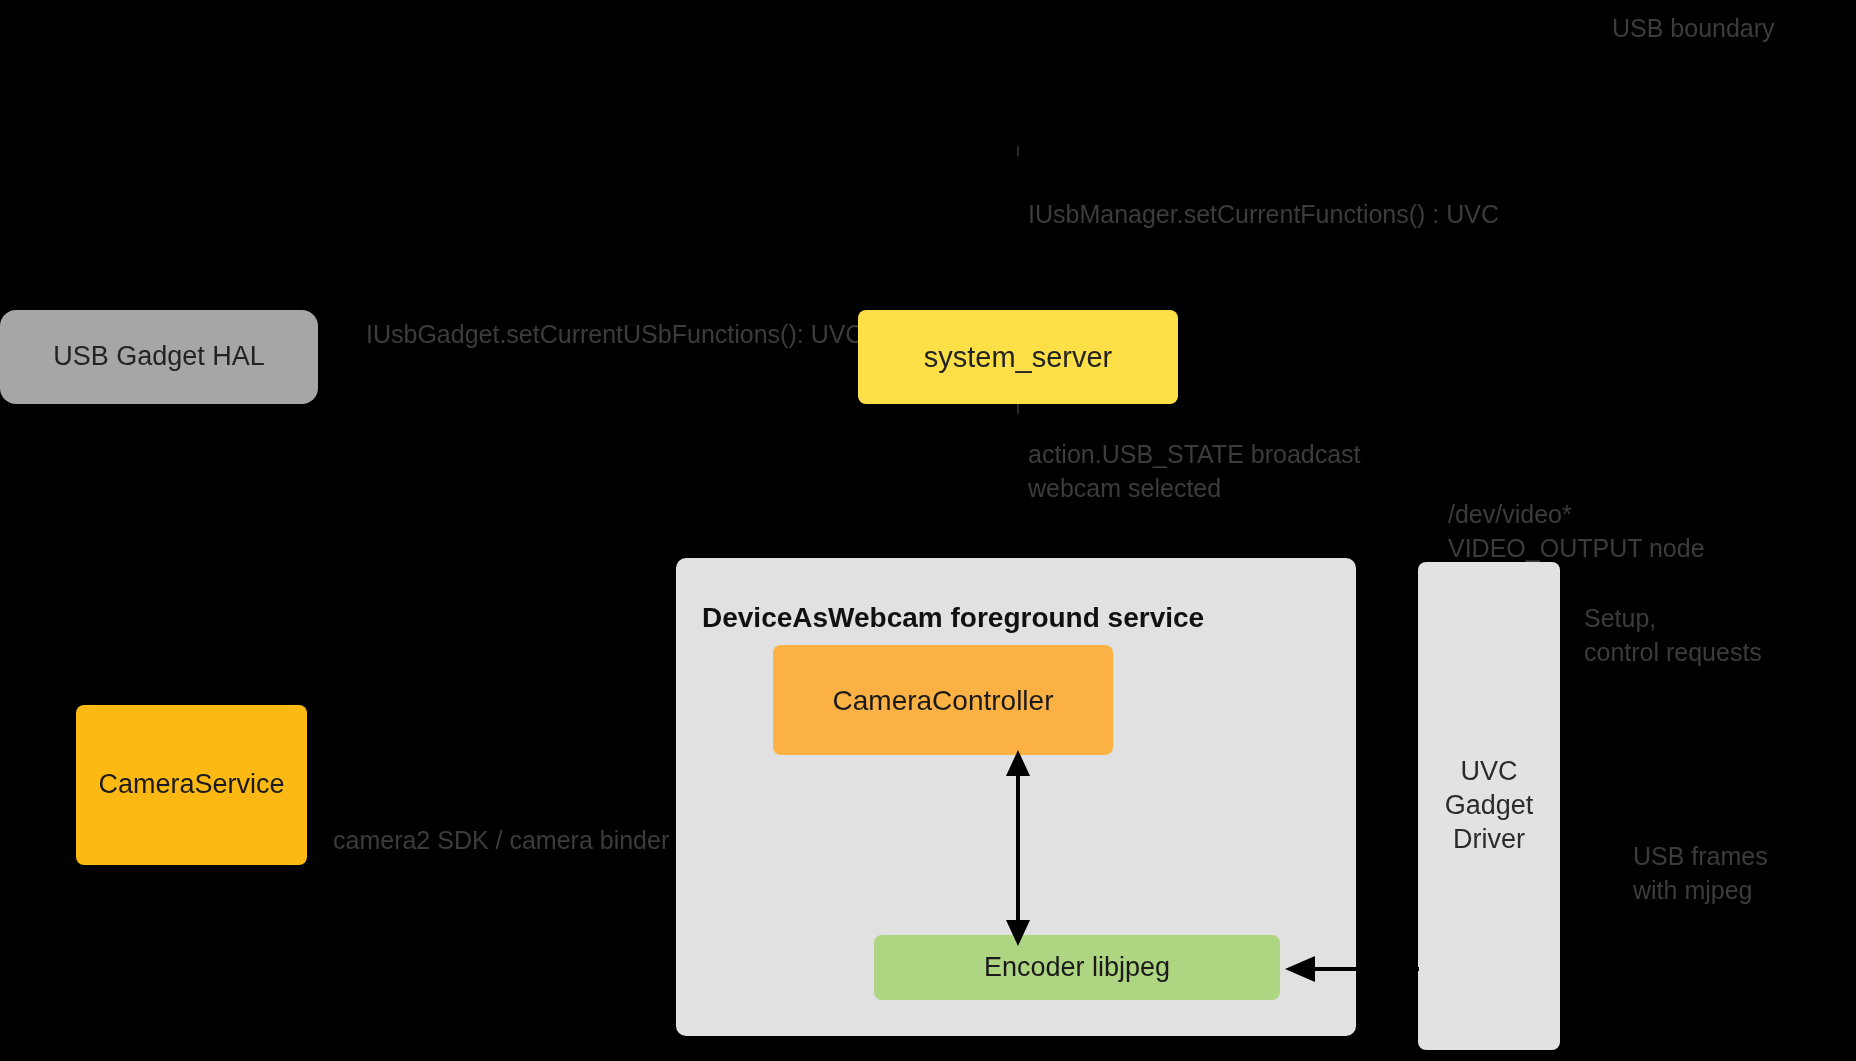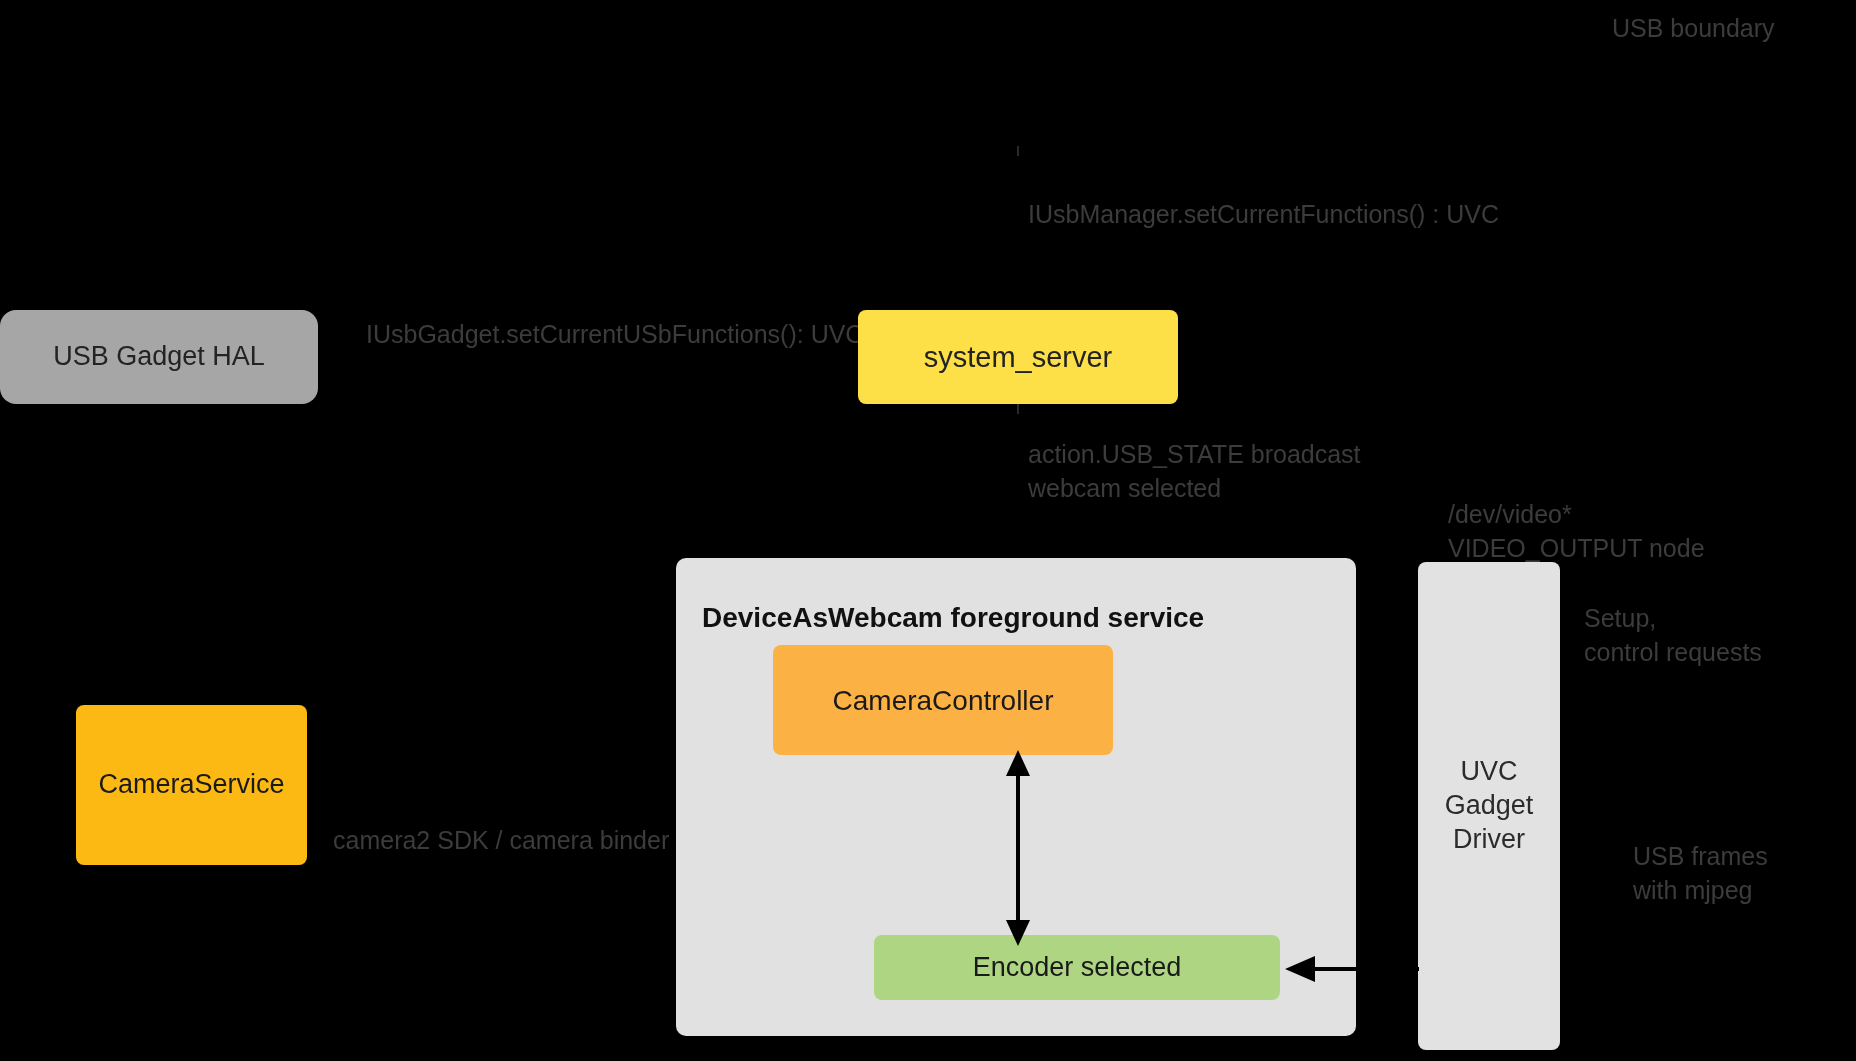--- a/index.html
+++ b/index.html
@@ -157,21 +157,21 @@
 Gadget
 Driver</div>
 
   <div id="das-service">
     <div id="das-title">DeviceAsWebcam foreground service</div>
 
   </div>
 
   <div class="box" id="camera-controller">CameraController</div>
 
-  <div class="box" id="encoder-libjpeg">Encoder selected</div>
+  <div class="box" id="encoder-libjpeg">Encoder libjpeg</div>
 
   <svg class="arrow-svg" style="left:1000px; top:750px;" width="36" height="196" viewBox="0 0 36 196">
     <line class="arrow-line" x1="18" y1="18" x2="18" y2="178"></line>
     <polygon class="arrow-head" points="18,0 30,26 6,26"></polygon>
     <polygon class="arrow-head" points="18,196 30,170 6,170"></polygon>
   </svg>
 
   <svg class="arrow-svg" style="left:1285px; top:955px;" width="134" height="28" viewBox="0 0 134 28">
     <line class="arrow-line" x1="134" y1="14" x2="26" y2="14"></line>
     <polygon class="arrow-head" points="0,14 30,1 30,27"></polygon>

